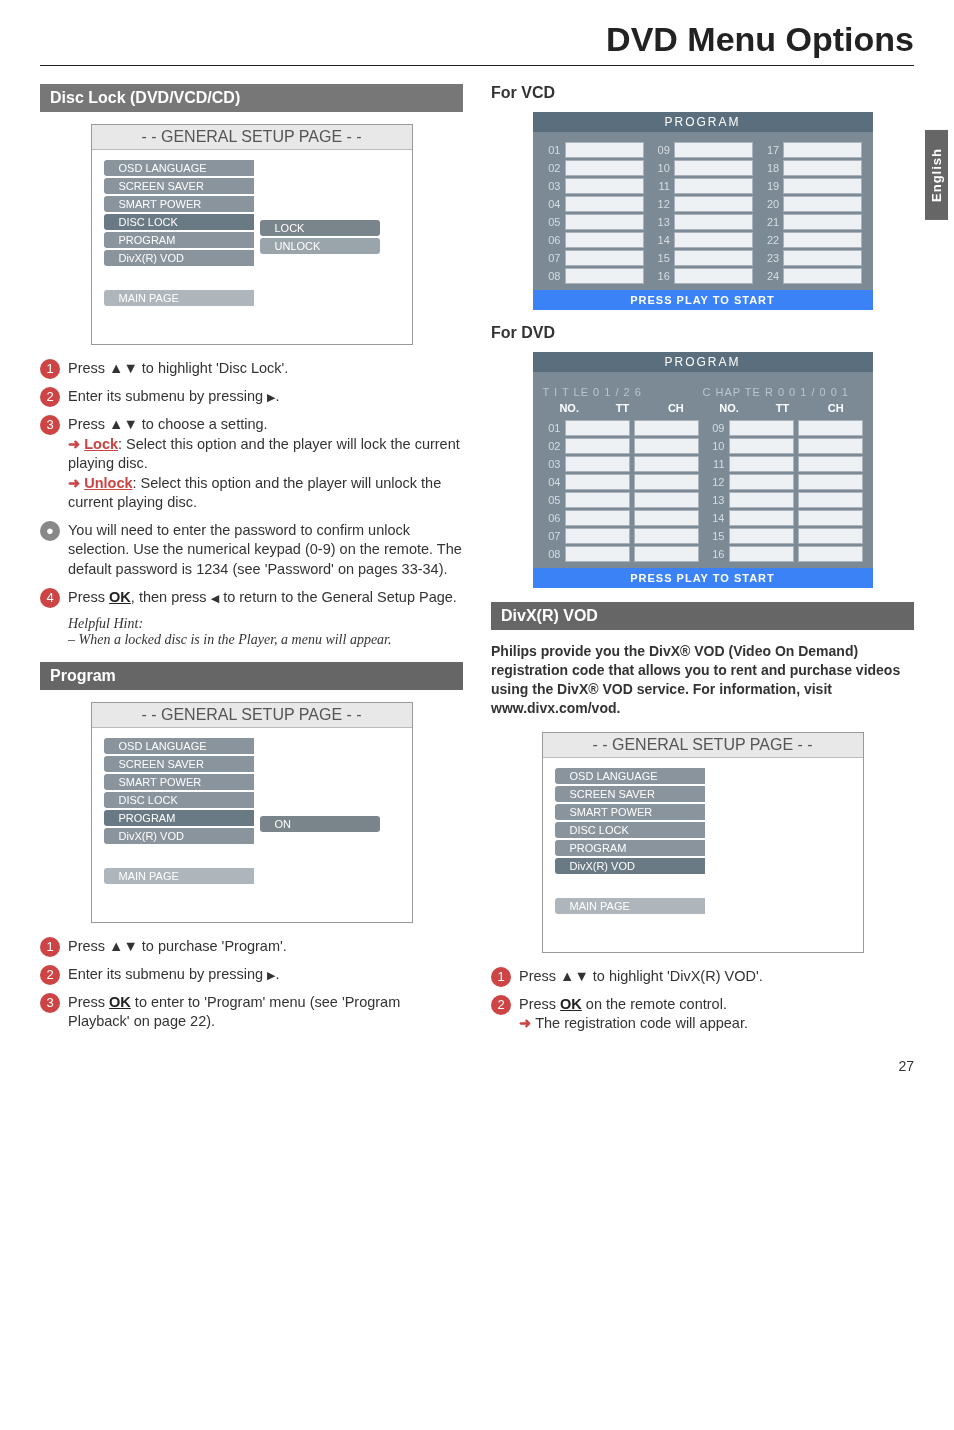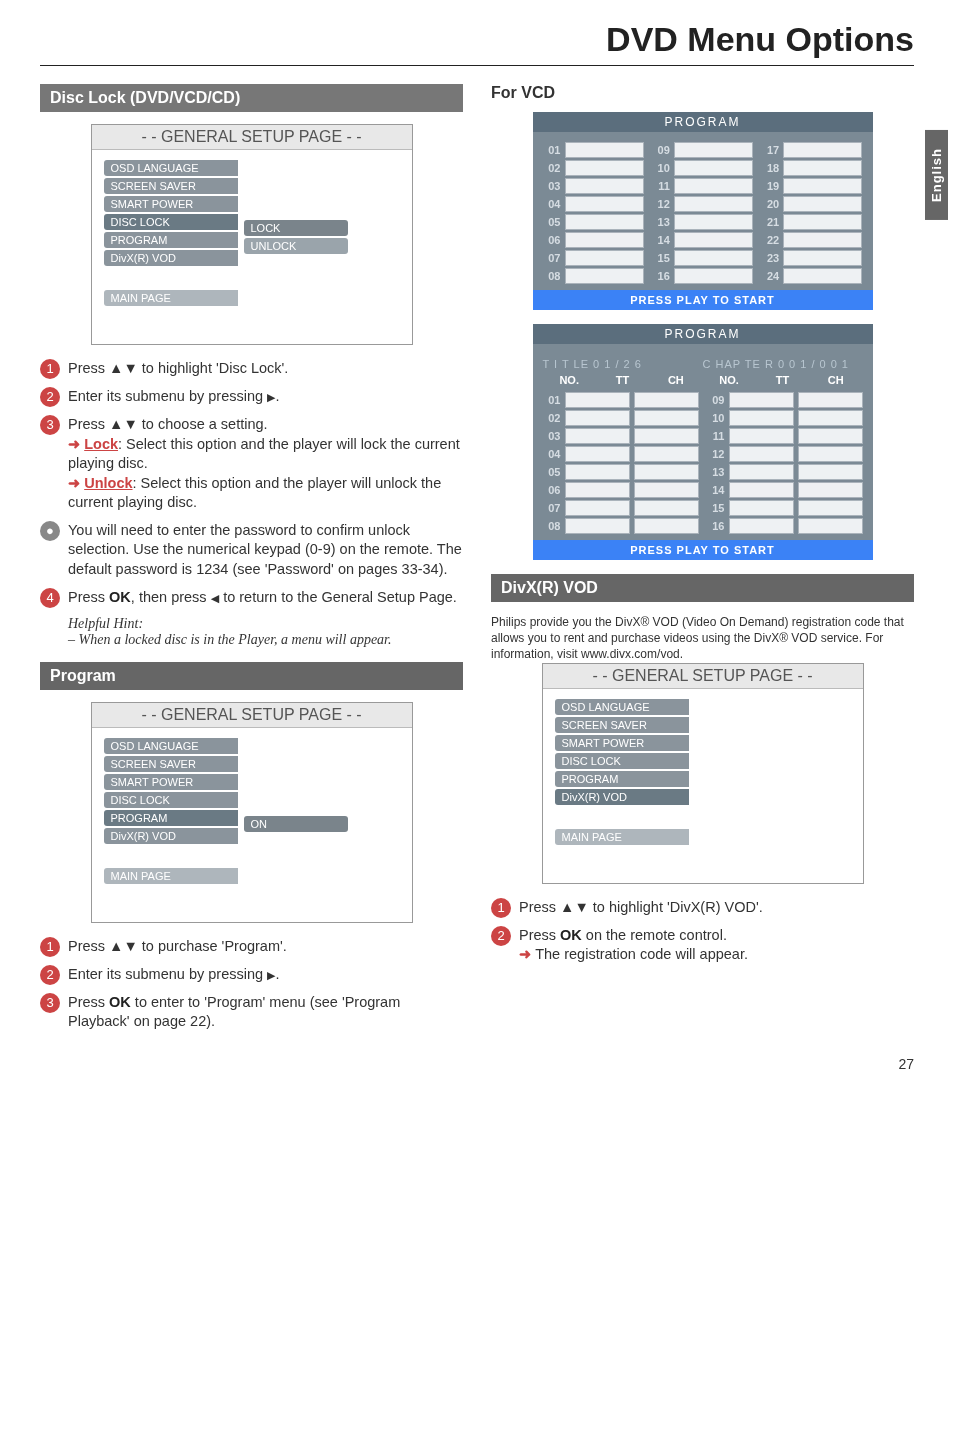--- a/index.html
+++ b/index.html
@@ -68,21 +68,21 @@
     align-items: flex-start;
   }
   .menu-col {
     display: flex;
     flex-direction: column;
     gap: 2px;
   }
   .menu-item, .sub-item {
     font-size: 11px;
     color: #fff;
-    padding: 2px 7px;
+    padding: 2px 15px;
     background: #8a949c;
     border-top-left-radius: 3px;
     border-bottom-left-radius: 3px;
     white-space: nowrap;
     width: 120px;
   }
   .menu-item.sel {
     background: #6a7a84;
   }
   .sub-item {
@@ -180,42 +180,43 @@
     display: flex;
     align-items: center;
     gap: 4px;
     margin: 2px 0;
   }
   .prog-idx {
     width: 18px;
     text-align: right;
     color: #d6dde3;
     font-size: 11px;
-    font-weight: bold;
+    font-weight: normal;
   }
   .prog-slot {
     flex: 1;
     height: 14px;
     background: #eef1f3;
     border: 1px solid #aab3bb;
   }
   .prog-slot.narrow { flex:1; }
   .program-footer {
     background: #3b82f6;
     color: #fff;
     text-align: center;
     font-size: 11px;
     font-weight: bold;
     letter-spacing: 1px;
     padding: 4px 0;
   }
   .divx-text {
-    font-size: 12px;
+    font-size: 14px;
     line-height: 1.35;
-    margin-bottom: 0;
+    margin-bottom: 14px;
+    font-weight: bold;
   }
   .side-tab {
     position: absolute;
     right: 6px;
     top: 130px;
     writing-mode: vertical-rl;
     transform: rotate(180deg);
     background: #666;
     color: #fff;
     padding: 18px 4px;
@@ -223,21 +224,21 @@
     font-weight: bold;
     letter-spacing: 1px;
   }
   .page-num {
     position: absolute;
     right: 40px;
     bottom: 8px;
     font-size: 14px;
   }
   .tri { font-size: 11px; }
-  b { font-weight: bold; color: #222; }
+  b { font-weight: bold; color: #222; text-decoration: underline; }
 </style>
 </head>
 <body>
 
 <div class="page">
   <h1 class="title">DVD Menu Options</h1>
   <hr class="rule">
   <div class="side-tab">English</div>
 
   <div class="cols">
@@ -455,20 +456,21 @@
                 <div class="prog-row">
                   <div class="prog-idx">24</div>
                   <div class="prog-slot"></div>
                 </div>
               </div>
             </div>
         </div>
         <div class="program-footer">PRESS PLAY TO START</div>
       </div>
 
+      <div class="subhead">For DVD</div>
 
       <div class="program-panel">
         <div class="program-header">PROGRAM</div>
         <div class="program-body">
           <div class="program-subhead-row">
             <div class="half">
                 <span>T I T LE 0 1 / 2 6</span>
               </div>
             <div class="half">
                 <span>C HAP TE R 0 0 1 / 0 0 1</span>

